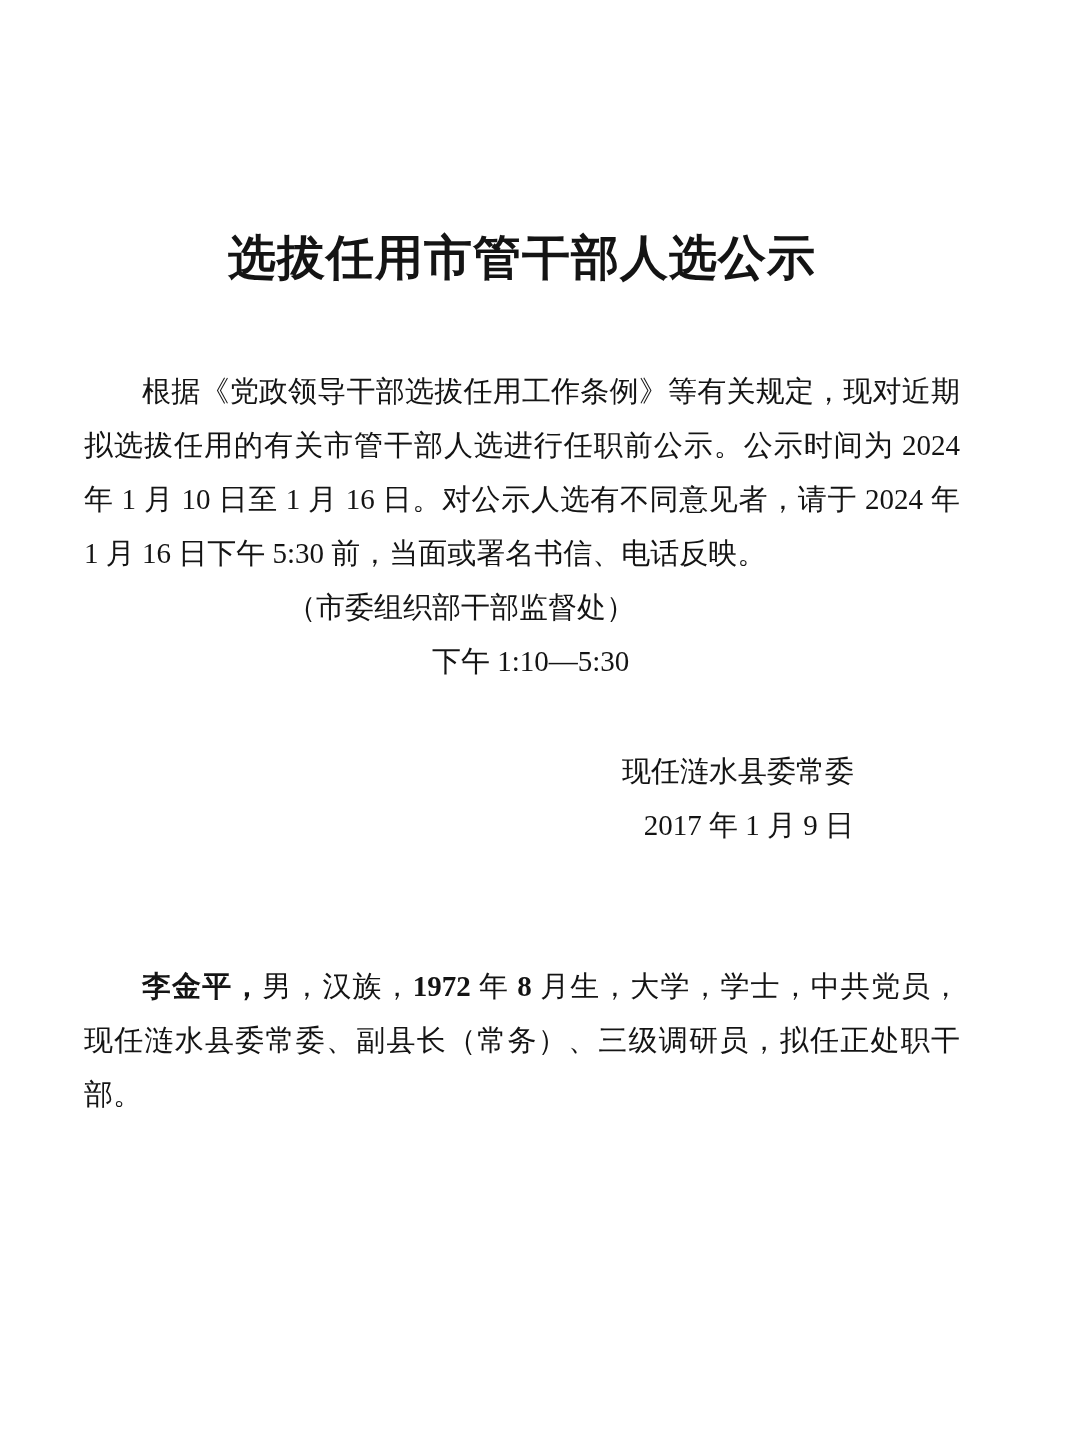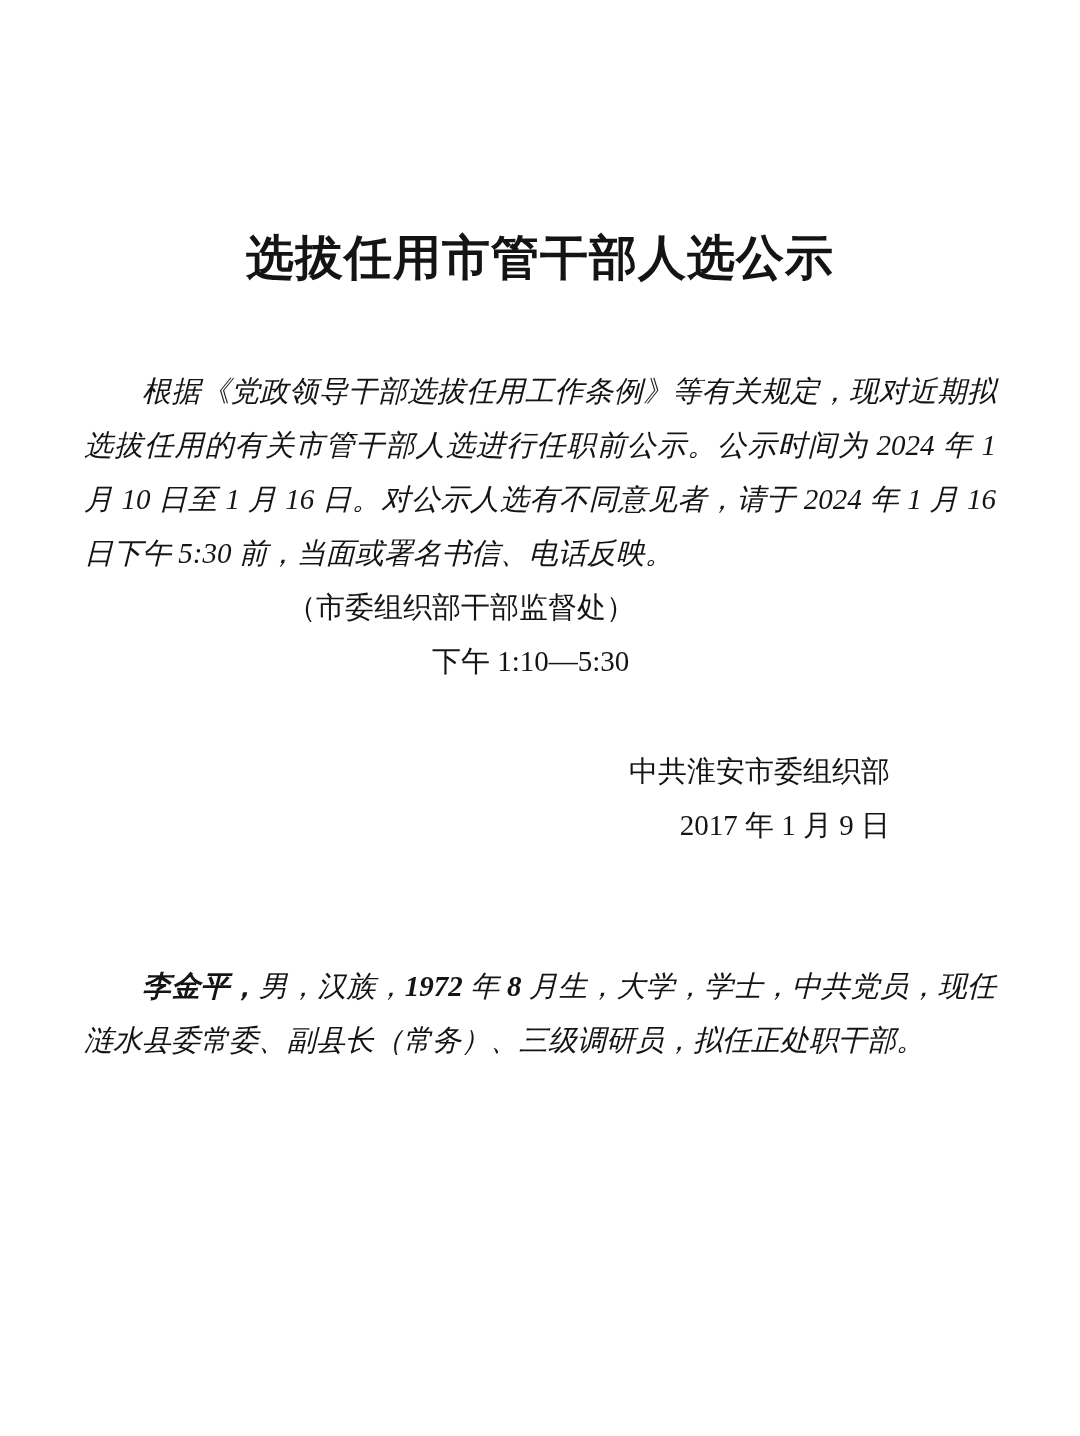--- a/index.html
+++ b/index.html
@@ -7,40 +7,40 @@
     width: 1080px;
     height: 1436px;
     background: #ffffff;
     color: #141414;
     font-family: "Liberation Serif", "DejaVu Serif", serif;
   }
   .page {
     box-sizing: border-box;
     width: 1080px;
     height: 1436px;
-    padding: 222px 84px 40px 84px;
+    padding: 222px 120px 40px 84px;
     overflow: hidden;
     background: #ffffff;
   }
   .title {
     margin: 0;
     font-size: 48px;
     line-height: 72px;
     font-weight: 700;
     text-align: center;
     letter-spacing: 1px;
   }
   .para, .line {
     margin: 0;
     font-size: 29px;
     line-height: 54px;
     white-space: pre-wrap;
   }
   .justify { text-align: justify; }
-  .indent { text-indent: 2em; font-style: italic; }
+  .indent { text-indent: 2em; }
   .intro { margin-top: 70px; }
   .dept-indent { margin-left: 7em; }
   .afternoon-indent { margin-left: 12em; }
   .signature {
     margin-top: 56px;
     text-align: right;
     padding-right: 106px;
     font-size: 29px;
     line-height: 54px;
   }
@@ -57,19 +57,19 @@
   <p class="para justify indent intro">根据《党政领导干部选拔任用工作条例》等有关规定，现对近期拟选拔任用的有关市管干部人选进行任职前公示。公示时间为 2024 年 1 月 10 日至 1 月 16 日。对公示人选有不同意见者，请于 2024 年 1 月 16 日下午 5:30 前，当面或署名书信、电话反映。</p>
 
 
   <div class="line dept-indent">（市委组织部干部监督处）</div>
 
 
   <div class="line afternoon-indent">下午 1:10—5:30</div>
 
 
   <div class="signature">
-    <div class="sig-line">中共淮安市委组织部</div>
+    <div class="sig-line">现任涟水县委常委</div>
     <div class="sig-line">2017 年 1 月 9 日</div>
   </div>
 
   <p class="para justify indent final"><span class="bold">李金平，</span><span>男，汉族，</span><span class="bold">1972</span><span> 年 </span><span class="bold">8</span><span> 月生，大学，学士，中共党员，现任涟水县委常委、副县长（常务）、三级调研员，拟任正处职干部。</span></p>
 
 </div>
 
 </body></html>

